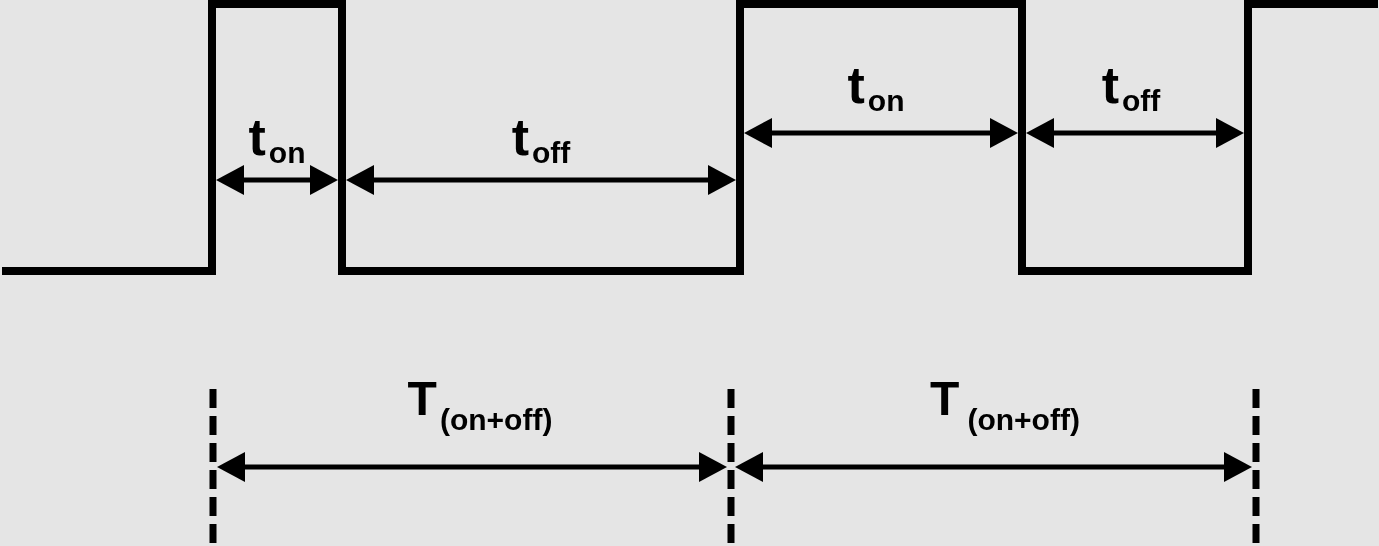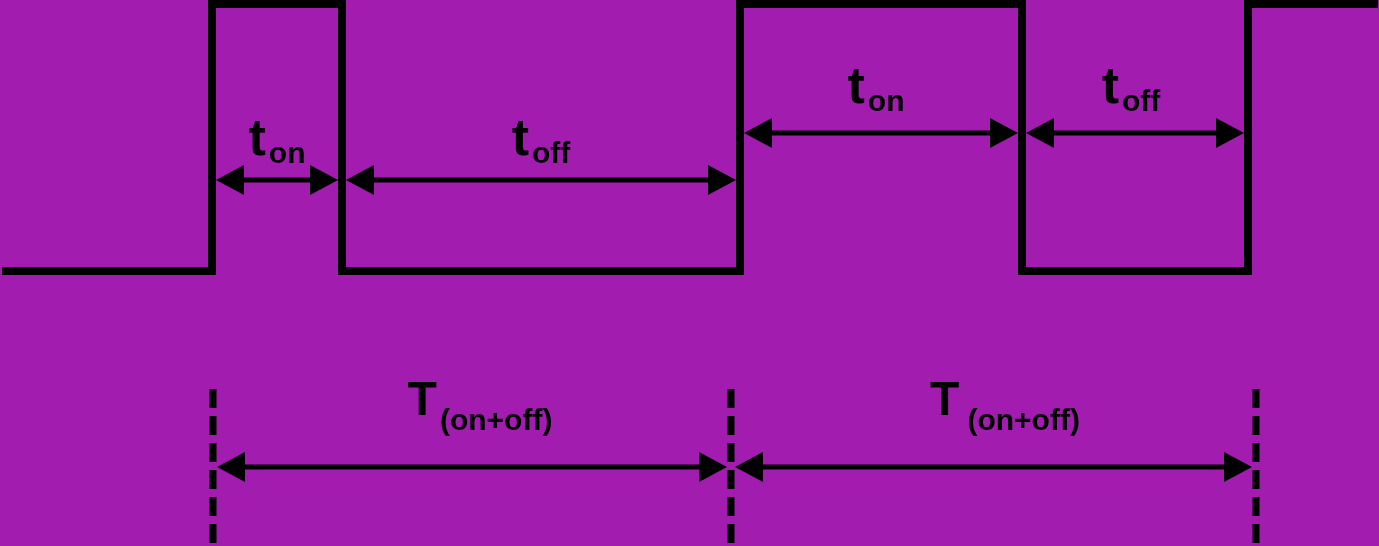--- a/index.html
+++ b/index.html
@@ -4,21 +4,21 @@
 <style>
   html, body {
     margin: 0;
     padding: 0;
     background: #ffffff;
   }
   .stage {
     position: relative;
     width: 1379px;
     height: 546px;
-    background: #a21caf;
+    background: #e5e5e5;
     overflow: hidden;
   }
   svg.diagram {
     display: block;
     width: 1379px;
     height: 546px;
     color: #000000;
   }
   text {
     font-family: "Liberation Sans", sans-serif;

